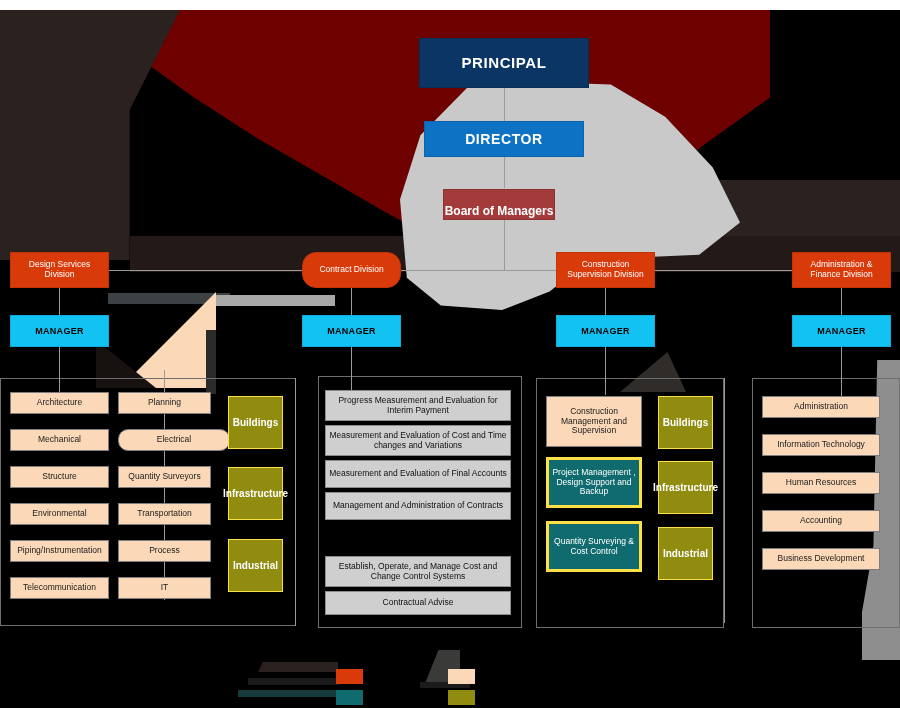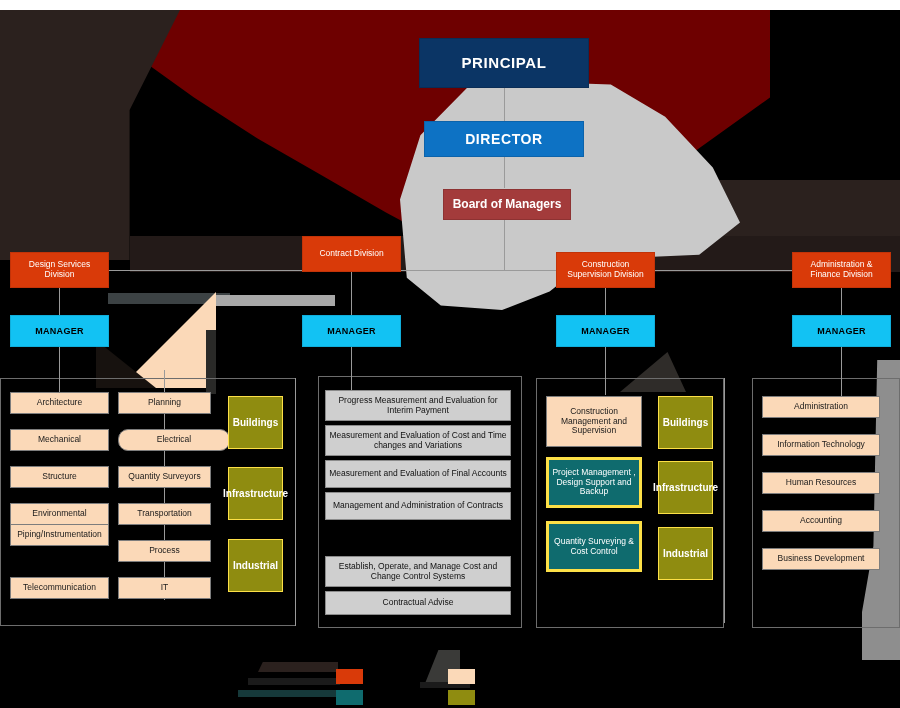--- a/index.html
+++ b/index.html
@@ -231,29 +231,29 @@
   <div class="conn conn-v" style="left:724px; top:378px; height:245px;"></div>
 
   <div class="node node-principal" style="left:419px; top:38px; width:170px; height:50px;">
     <span>PRINCIPAL</span>
   </div>
 
   <div class="node node-director" style="left:424px; top:121px; width:160px; height:36px;">
     <span>DIRECTOR</span>
   </div>
 
-  <div class="node node-board" style="left:443px; top:189px; width:128px; height:31px;">
+  <div class="node node-board" style="left:443px; top:189px; width:112px; height:31px;align-items:flex-end;">
     <span>Board of Managers</span>
   </div>
 
   <div class="node node-division" style="left:10px; top:252px; width:99px; height:36px;">
     <span>Design Services
 Division</span>
   </div>
-  <div class="node node-division" style="left:302px; top:236px; width:99px; height:36px;">
+  <div class="node node-division" style="left:302px; top:252px; width:99px; height:36px;border-radius:14px;">
     <span>Contract  Division</span>
   </div>
   <div class="node node-division" style="left:556px; top:252px; width:99px; height:36px;">
     <span>Construction
 Supervision Division</span>
   </div>
   <div class="node node-division" style="left:792px; top:252px; width:99px; height:36px;">
     <span>Administration &amp;
 Finance Division</span>
   </div>
@@ -272,21 +272,21 @@
   </div>
 
   <div class="node node-peach" style="left:10px; top:392px; width:99px; height:22px;">
     <span>Architecture</span></div>
   <div class="node node-peach" style="left:10px; top:429px; width:99px; height:22px;">
     <span>Mechanical</span></div>
   <div class="node node-peach" style="left:10px; top:466px; width:99px; height:22px;">
     <span>Structure</span></div>
   <div class="node node-peach" style="left:10px; top:503px; width:99px; height:22px;">
     <span>Environmental</span></div>
-  <div class="node node-peach" style="left:10px; top:524px; width:99px; height:22px;">
+  <div class="node node-peach" style="left:10px; top:540px; width:99px; height:22px;">
     <span>Piping/Instrumentation</span></div>
   <div class="node node-peach" style="left:10px; top:577px; width:99px; height:22px;">
     <span>Telecommunication</span></div>
 
   <div class="node node-peach" style="left:118px; top:392px; width:93px; height:22px;">
     <span>Planning</span></div>
   <div class="node node-peach" style="left:118px; top:429px; width:112px; height:22px;border-radius:10px;">
     <span>Electrical</span></div>
   <div class="node node-peach" style="left:118px; top:466px; width:93px; height:22px;">
     <span>Quantity Surveyors</span></div>

